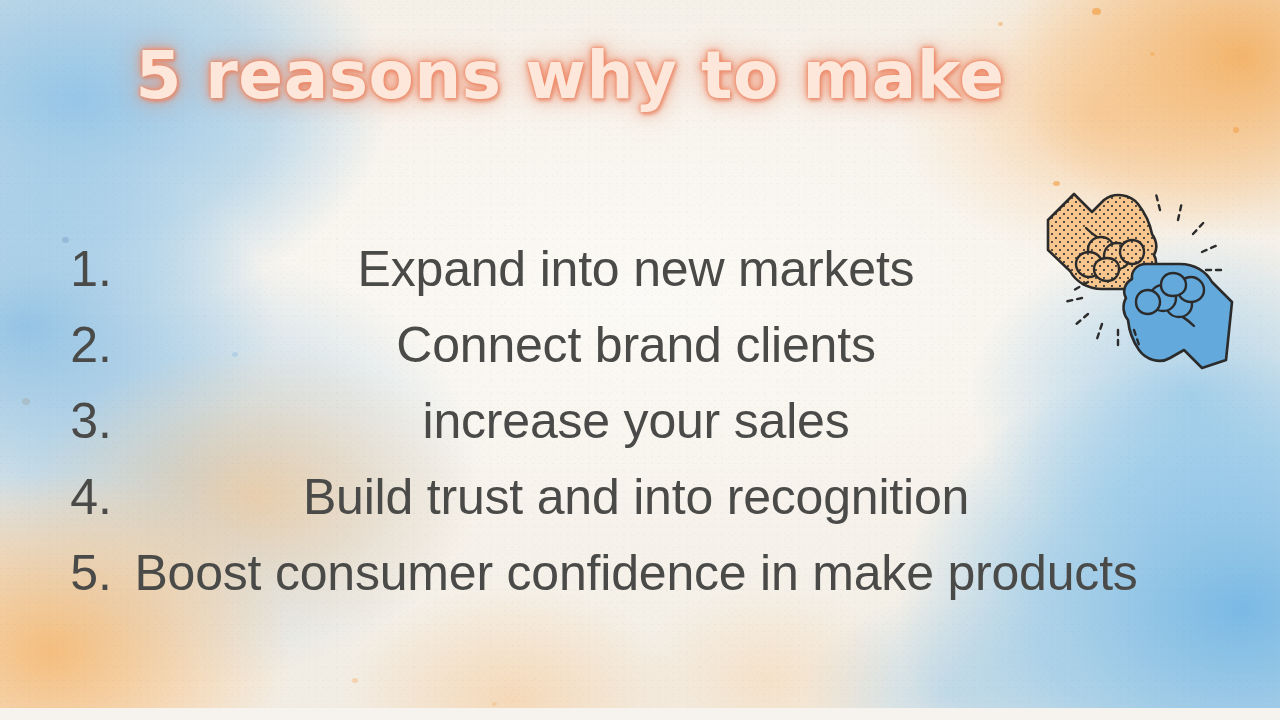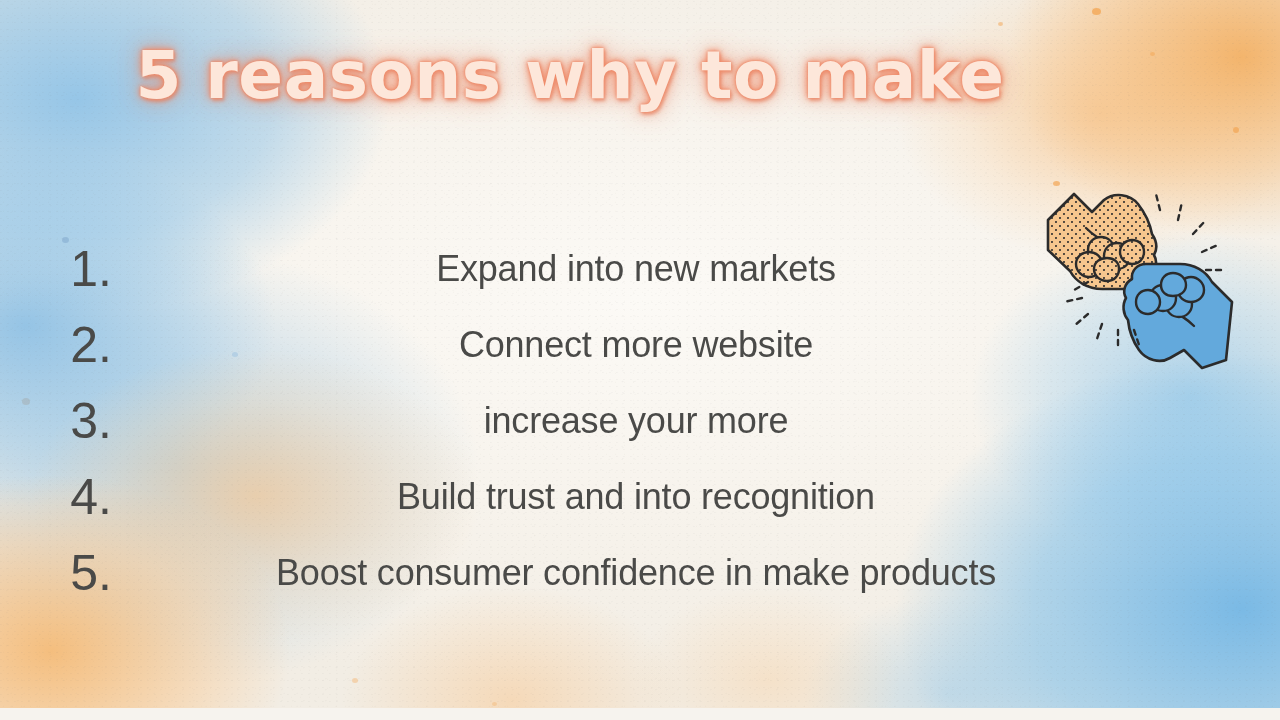--- a/index.html
+++ b/index.html
@@ -124,21 +124,21 @@
     font-weight: 300;
     font-size: 50px;
     line-height: 74px;
     color: #4A4A48;
   }
   .reason-text {
     flex: 1 1 auto;
     text-align: center;
     font-family: "Liberation Sans", sans-serif;
     font-weight: 300;
-    font-size: 36px;
+    font-size: 50px;
     line-height: 74px;
     color: #4A4A48;
     letter-spacing: -0.2px;
   }
 
   
   #fistbump {
     position: absolute;
     left: 1030px;
     top: 172px;
@@ -175,26 +175,26 @@
 
   <div id="reason-list">
 
     <div class="reason-row">
       <div class="reason-num">1.</div>
       <div class="reason-text">Expand into new markets</div>
     </div>
 
     <div class="reason-row">
       <div class="reason-num">2.</div>
-      <div class="reason-text">Connect more website</div>
+      <div class="reason-text">Connect brand clients</div>
     </div>
 
     <div class="reason-row">
       <div class="reason-num">3.</div>
-      <div class="reason-text">increase your more</div>
+      <div class="reason-text">increase your sales</div>
     </div>
 
     <div class="reason-row">
       <div class="reason-num">4.</div>
       <div class="reason-text">Build trust and into recognition</div>
     </div>
 
     <div class="reason-row">
       <div class="reason-num">5.</div>
       <div class="reason-text">Boost consumer confidence in make products</div>

